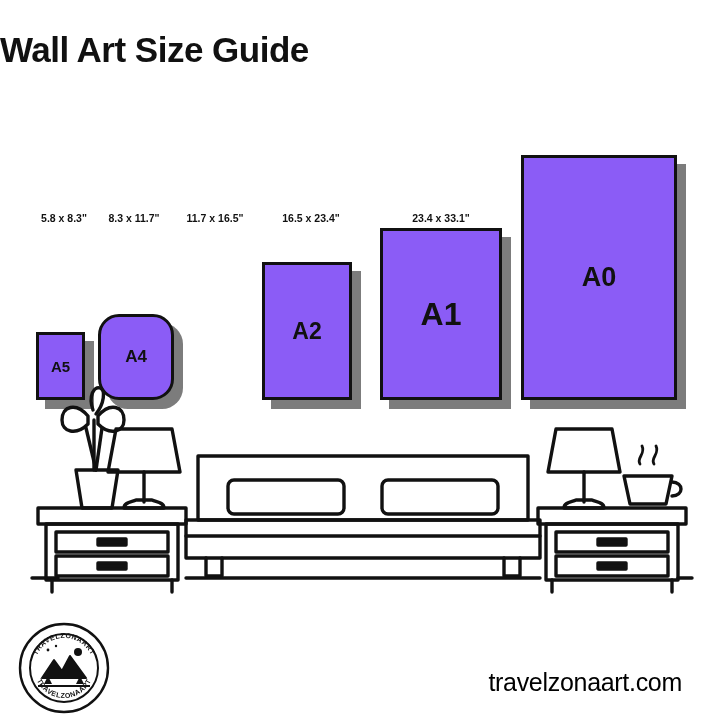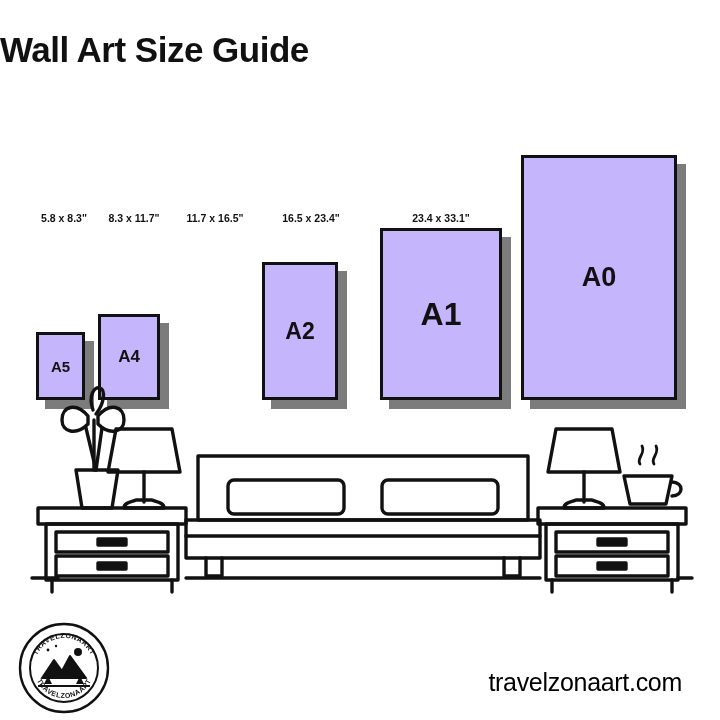--- a/index.html
+++ b/index.html
@@ -57,21 +57,21 @@
     font-weight: bold;
     color: #111111;
     white-space: nowrap;
     left: 0;
   }
 
   .frame {
     position: absolute;
     bottom: 0;
     left: 0;
-    background: #c4b5fd;
+    background: #8b5cf6;
     border: 3px solid #111111;
     box-sizing: border-box;
     box-shadow: 9px 9px 0 0 #7c7c7c;
     display: flex;
     align-items: center;
     justify-content: center;
   }
 
   .frame-name {
     font-weight: bold;
@@ -131,32 +131,32 @@
 
     <div class="frame-wrap" style="left:36px; width:56px; height:190px;">
       <div class="dim-label" style="top:2px;">5.8 x 8.3"</div>
       <div class="frame" style="width:49px; height:68px;">
         <span class="frame-name" style="font-size:15px;">A5</span>
       </div>
     </div>
 
     <div class="frame-wrap" style="left:98px; width:72px; height:190px;">
       <div class="dim-label" style="top:2px;">8.3 x 11.7"</div>
-      <div class="frame" style="width:62px; height:86px;">
+      <div class="frame" style="width:76px; height:86px;border-radius:21px;">
         <span class="frame-name" style="font-size:17px;">A4</span>
       </div>
     </div>
 
     <div class="frame-wrap" style="left:175px; width:80px; height:190px;">
       <div class="dim-label" style="top:2px;">11.7 x 16.5"</div>
     </div>
 
     <div class="frame-wrap" style="left:262px; width:98px; height:190px;">
       <div class="dim-label" style="top:2px;">16.5 x 23.4"</div>
-      <div class="frame" style="width:76px; height:138px;">
+      <div class="frame" style="width:90px; height:138px;">
         <span class="frame-name" style="font-size:23px;">A2</span>
       </div>
     </div>
 
     <div class="frame-wrap" style="left:380px; width:122px; height:190px;">
       <div class="dim-label" style="top:2px;">23.4 x 33.1"</div>
       <div class="frame" style="width:122px; height:172px;">
         <span class="frame-name" style="font-size:32px;">A1</span>
       </div>
     </div>

